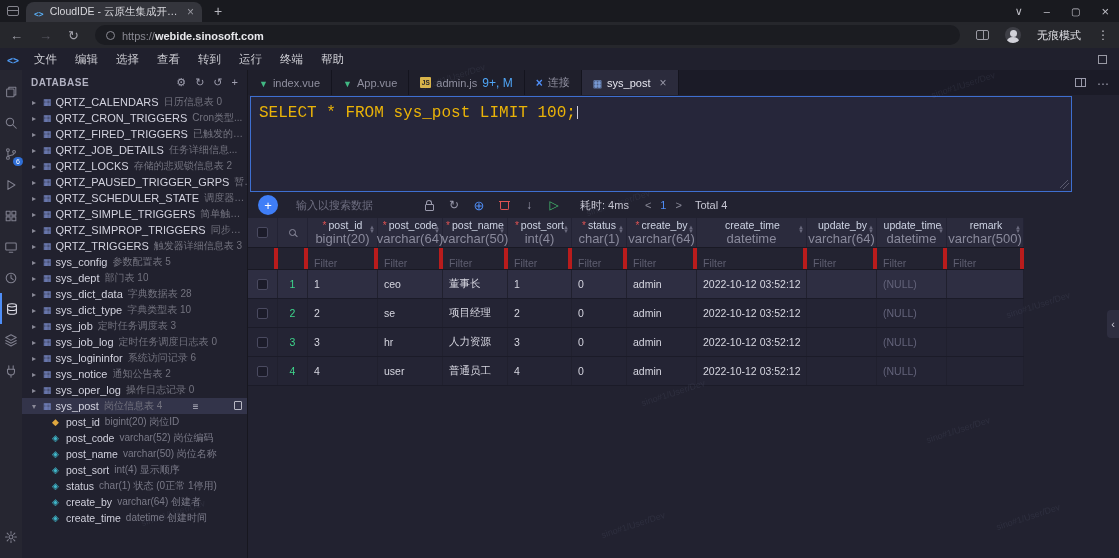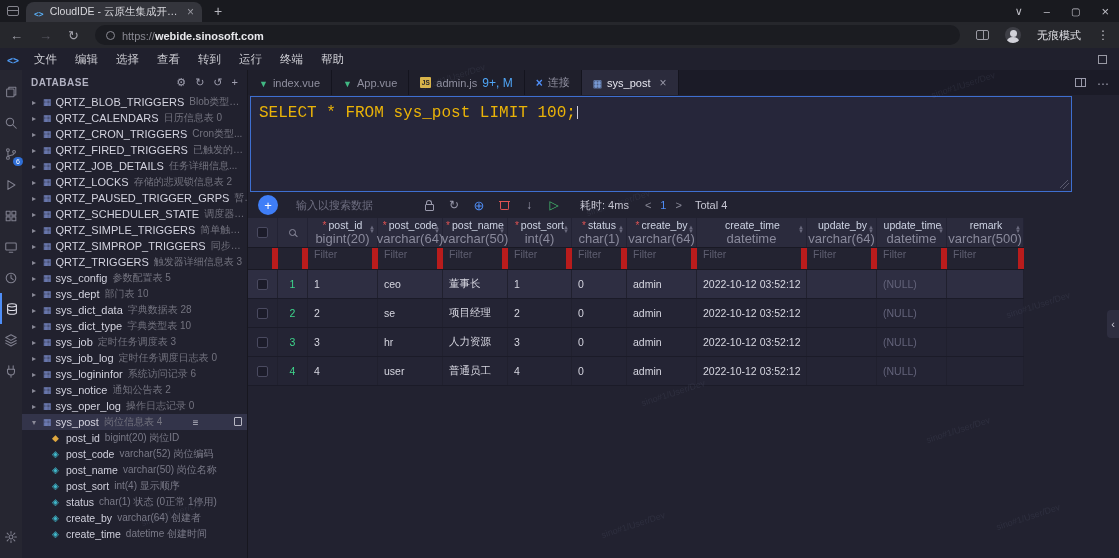--- a/index.html
+++ b/index.html
@@ -146,21 +146,21 @@
   .hc-main{display:flex;align-items:center;gap:2px;font-size:10.5px}
   .req{color:#e05252;font-size:10px}
   .cname{color:#cdd3e3}
   .ctype{color:#8a8a9c;font-size:13px}
   .sort{position:absolute;right:2px;top:8px;display:flex;flex-direction:column;line-height:.6;font-size:6px;color:#6a6a7e}
   .sort::before{content:"▲"}
   .sort::after{content:"▼"}
   .mag{width:7px;height:7px;border:1px solid #8a8a9c;border-radius:50%;position:relative}
   .mag::after{content:"";position:absolute;width:4px;height:1px;background:#8a8a9c;transform:rotate(45deg);right:-3px;bottom:-1px}
   .gfilter{display:flex;height:22px;background:#232331;border-bottom:1px solid #191924}
-  .fc{border-right:6px solid #b91c1c;display:flex;align-items:flex-start;padding-left:6px;flex:none}
+  .fc{border-right:4px solid #b91c1c;display:flex;align-items:flex-end;padding-left:6px;flex:none}
   .fplaceholder{color:#5e5e70;font-size:10.5px}
   .trow{display:flex;height:29px;background:#242434;border-bottom:1px solid #1b1b28}
   .trow.hl{background:#2e2e42}
   .tc{display:flex;align-items:center;padding-left:6px;font-size:10.5px;color:#d6d6e0;border-right:1px solid #20202e;overflow:hidden;white-space:nowrap;flex:none}
   .rnum{color:#3ed68c;justify-content:center;padding-left:0}
   .nullv{color:#63637a}
   .cb{width:11px;height:11px;border:1px solid #4a4a60;border-radius:2px;background:#1c1c2a;display:inline-block}
   .cw-chk{width:30px;justify-content:center;padding-left:0}
   .cw-q{width:30px;justify-content:center;padding-left:0}
   .cw-a{width:70px}.cw-b{width:65px}.cw-c{width:65px}.cw-d{width:64px}.cw-e{width:55px}
@@ -301,26 +301,20 @@
 
   <div class="sidebar">
     <div class="sb-head">
       <span class="sb-title">DATABASE</span>
       <span class="sb-ic ic-gear"></span>
       <span class="sb-ic ic-refresh"></span>
       <span class="sb-ic ic-hist"></span>
       <span class="sb-ic ic-plus"></span>
     </div>
     <div class="tree">
-      <div class="titem">
-          <span class="chev"></span>
-          <span class="tbl-ico"></span>
-          <span class="tname">QRTZ_BLOB_TRIGGERS</span>
-          <span class="tdesc">Blob类型的...</span>
-        </div>
         <div class="titem">
           <span class="chev"></span>
           <span class="tbl-ico"></span>
           <span class="tname">QRTZ_CALENDARS</span>
           <span class="tdesc">日历信息表 0</span>
         </div>
         <div class="titem">
           <span class="chev"></span>
           <span class="tbl-ico"></span>
           <span class="tname">QRTZ_CRON_TRIGGERS</span>

